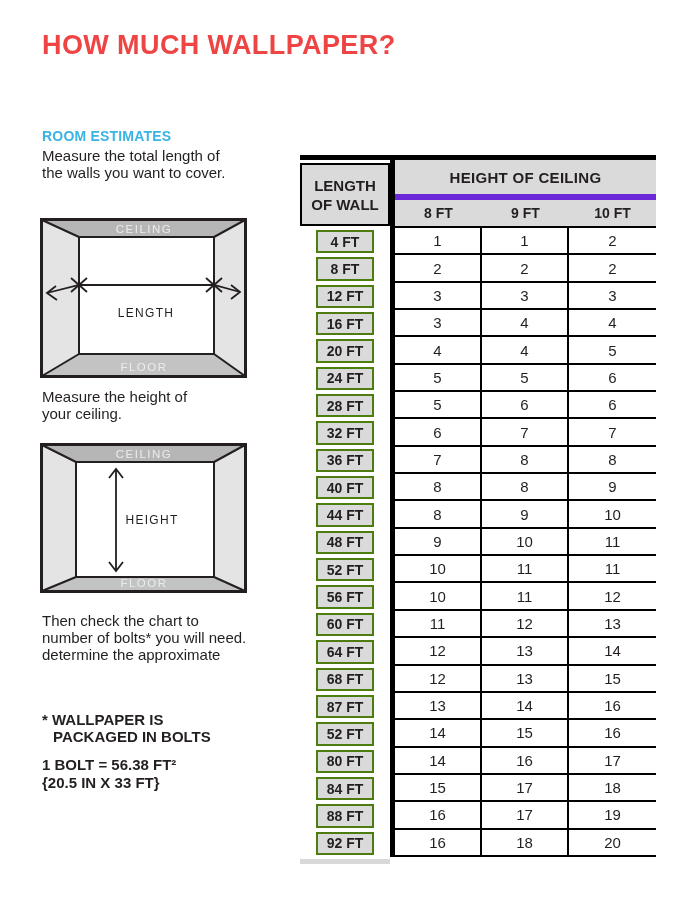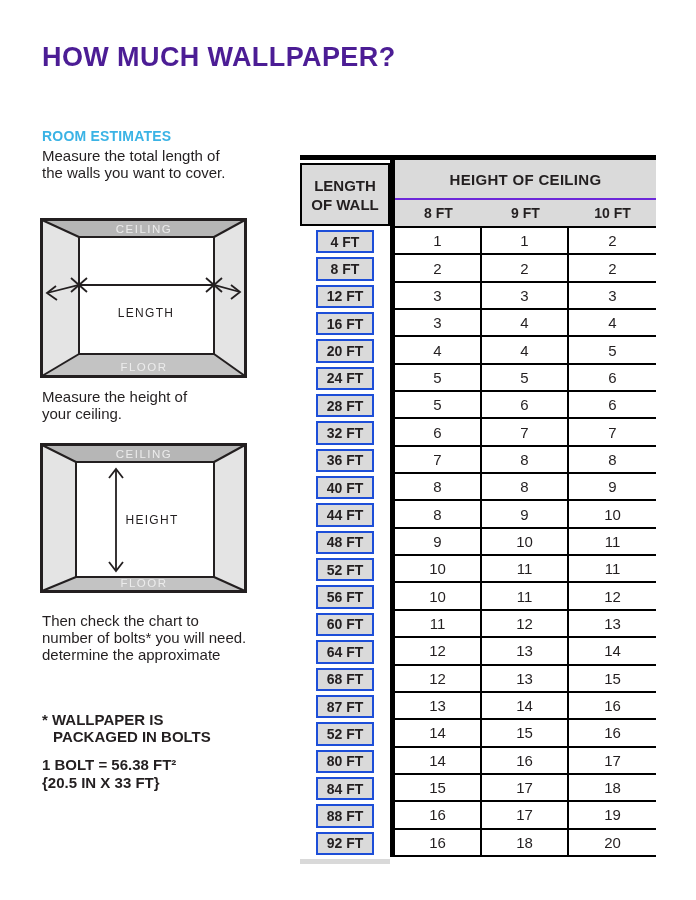--- a/index.html
+++ b/index.html
@@ -1,21 +1,21 @@
 <!DOCTYPE html>
 <html><head>
 <meta charset="utf-8">
 <style>
   html,body { margin:0; padding:0; }
   body {
     width:696px; height:900px; background:#ffffff; position:relative; overflow:hidden;
     font-family:"Liberation Sans", sans-serif; color:#231f20;
   }
   .abs { position:absolute; }
-  #title { left:42px; top:30px; font-size:27px; font-weight:bold; color:#4c1d95; letter-spacing:0.4px;margin-top:12px; }
+  #title { left:42px; top:30px; font-size:27px; font-weight:bold; color:#ef4444; letter-spacing:0.4px; }
   .section-heading { font-size:14px; font-weight:bold; color:#3ab3e5; letter-spacing:0.2px; }
   #room-estimates { left:42px; top:128px; }
   .para { font-size:15px; line-height:17px; }
   #para1 { left:42px; top:147px; }
   #para2 { left:42px; top:388px; }
   #para3 { left:42px; top:612px; }
   #note  { left:42px; top:711px; font-weight:bold; font-size:15px; line-height:17px; }
   #note .indent { padding-left:11px; }
   #bolt-info { left:42px; top:756px; font-weight:bold; font-size:15px; line-height:17.5px; }
   #diagram1 { left:40px; top:218px; }
@@ -30,31 +30,31 @@
     grid-auto-rows:27.35px;
   }
   .corner {
     grid-column:1; grid-row:1 / span 2; margin:3px 0 2px 0;
     background:#dadada; border:2px solid #000;
     display:flex; flex-direction:column; align-items:center; justify-content:center;
     font-weight:bold; font-size:15px; line-height:19px;
   }
   .vdivider { grid-column:2; grid-row:1 / 26; background:#000; }
   .span-header {
-    grid-column:3 / span 3; grid-row:1; background:#dadada; border-bottom:2px solid #6d28d9;
+    grid-column:3 / span 3; grid-row:1; background:#dadada; border-bottom:6px solid #6d28d9;
     display:flex; align-items:center; justify-content:center;
     font-weight:bold; font-size:15px; letter-spacing:0.3px;
   }
   .subheader {
     background:#dadada; border-bottom:2px solid #000;
     display:flex; align-items:center; justify-content:center;
     font-weight:bold; font-size:14px;
   }
   .row-label {
-    grid-column:1; margin:2px 16px; background:#dadada; border:2px solid #1d4ed8;
+    grid-column:1; margin:2px 16px; background:#dadada; border:2px solid #4d7c0f;
     display:flex; align-items:center; justify-content:center;
     font-weight:bold; font-size:14px;
   }
   .data-cell {
     border-bottom:2px solid #000;
     display:flex; align-items:center; justify-content:center; font-size:15px;
   }
   .data-cell.vline { border-right:2px solid #000; }
   .label-shadow { width:90px; height:5px; background:#d9d9d9; margin-top:2px; }
   .dtext  { font-size:11.5px; letter-spacing:1.5px; fill:#ececec; text-anchor:middle; }

